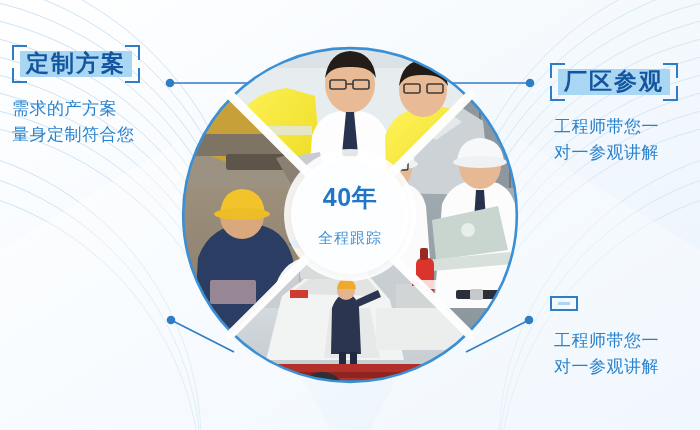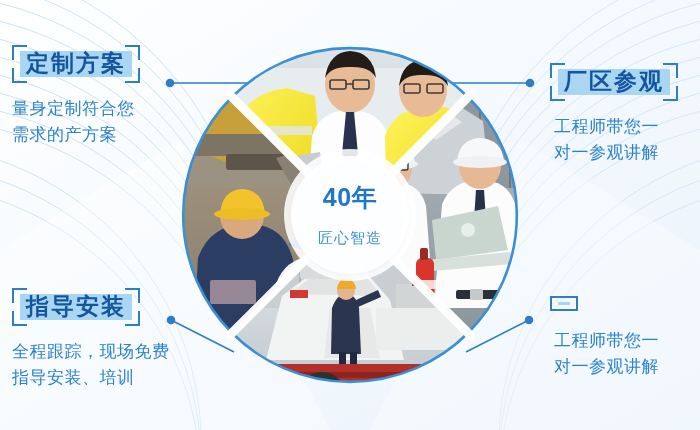--- a/index.html
+++ b/index.html
@@ -328,68 +328,54 @@
         <line x1="170" y1="207" x2="290" y2="87"></line>
         <line x1="170" y1="207" x2="290" y2="327"></line>
         <line x1="170" y1="207" x2="50" y2="327"></line>
       </g>
 
       <circle cx="170" cy="207" r="66" fill="#ffffff" opacity=".88"></circle>
     </svg>
 
     <div class="center-badge">
       <div class="big">40年</div>
-      <div class="sub">匠心智造</div>
+      <div class="sub">全程跟踪</div>
     </div>
   </div>
 
   <div class="feature tl">
     <div class="tag">
       <span class="hl"></span>
       <span class="bracket tl"></span>
       <span class="bracket tr"></span>
       <span class="bracket bl"></span>
       <span class="bracket br"></span>
       <span class="txt">定制方案</span>
     </div>
     <div class="desc">
+      <div>需求的产方案</div>
       <div>量身定制符合您</div>
-      <div>需求的产方案</div>
     </div>
   </div>
 
   <div class="feature tr">
     <div class="tag">
       <span class="hl"></span>
       <span class="bracket tl"></span>
       <span class="bracket tr"></span>
       <span class="bracket bl"></span>
       <span class="bracket br"></span>
       <span class="txt">厂区参观</span>
     </div>
     <div class="desc">
       <div>工程师带您一</div>
       <div>对一参观讲解</div>
     </div>
   </div>
 
-  <div class="feature bl">
-    <div class="tag">
-      <span class="hl"></span>
-      <span class="bracket tl"></span>
-      <span class="bracket tr"></span>
-      <span class="bracket bl"></span>
-      <span class="bracket br"></span>
-      <span class="txt">指导安装</span>
-    </div>
-    <div class="desc">
-      <div>全程跟踪，现场免费</div>
-      <div>指导安装、培训</div>
-    </div>
-  </div>
 
   <div class="feature br">
     <div class="tag">
       <span class="hl"></span>
       <span class="bracket tl"></span>
       <span class="bracket tr"></span>
       <span class="bracket bl"></span>
       <span class="bracket br"></span>
     </div>
     <div class="desc">

